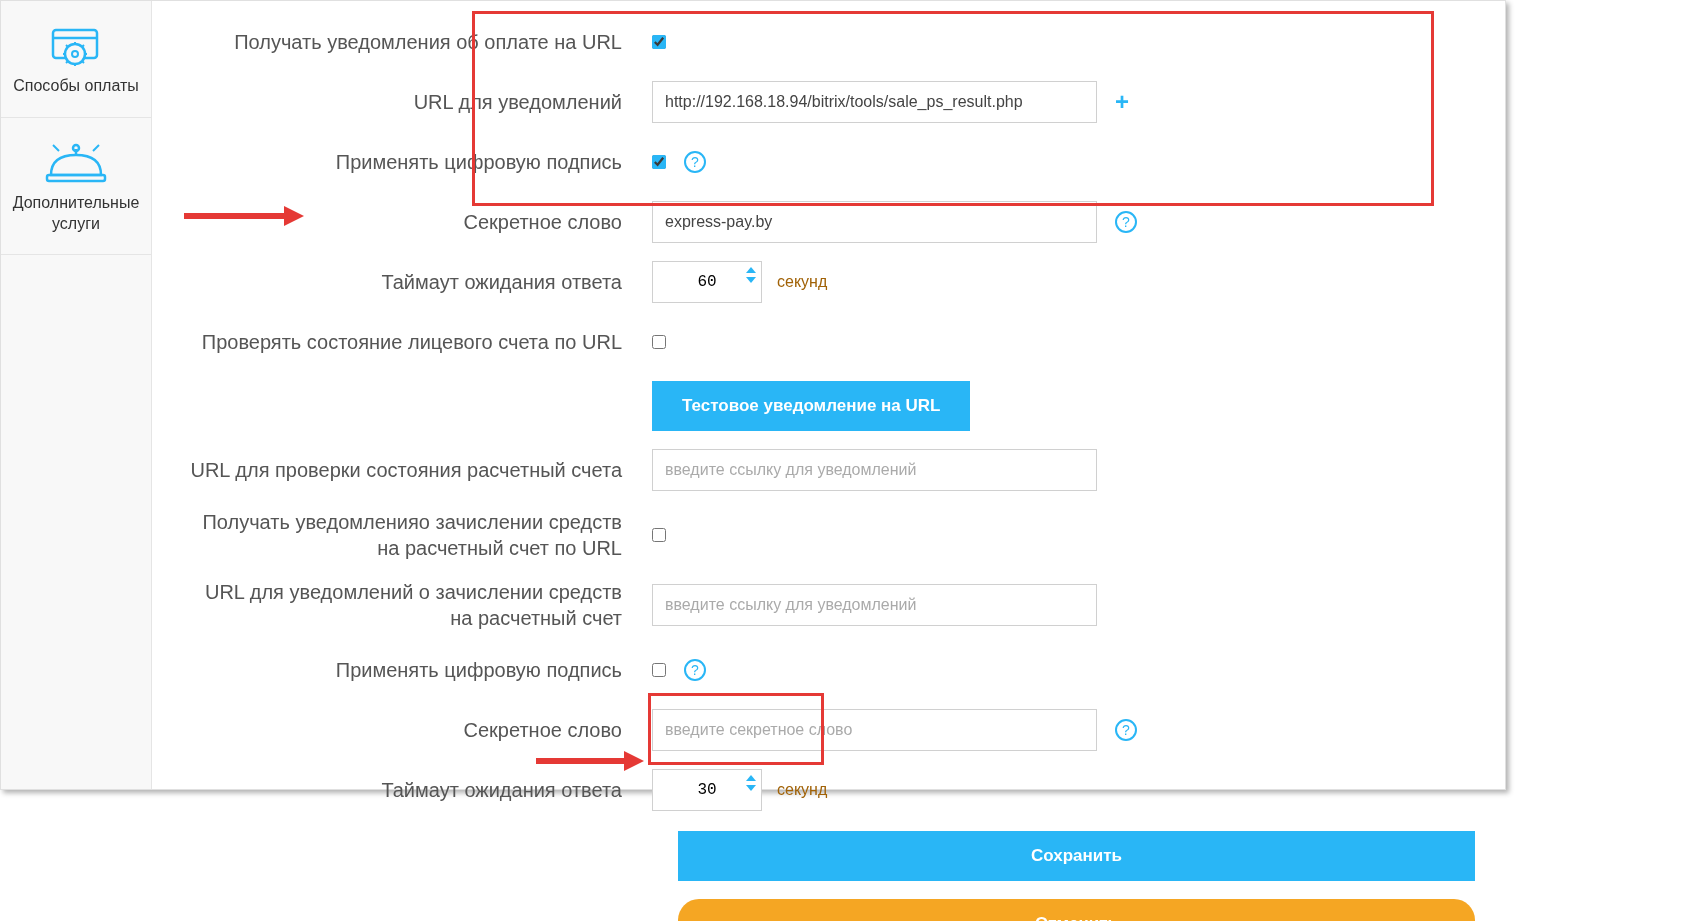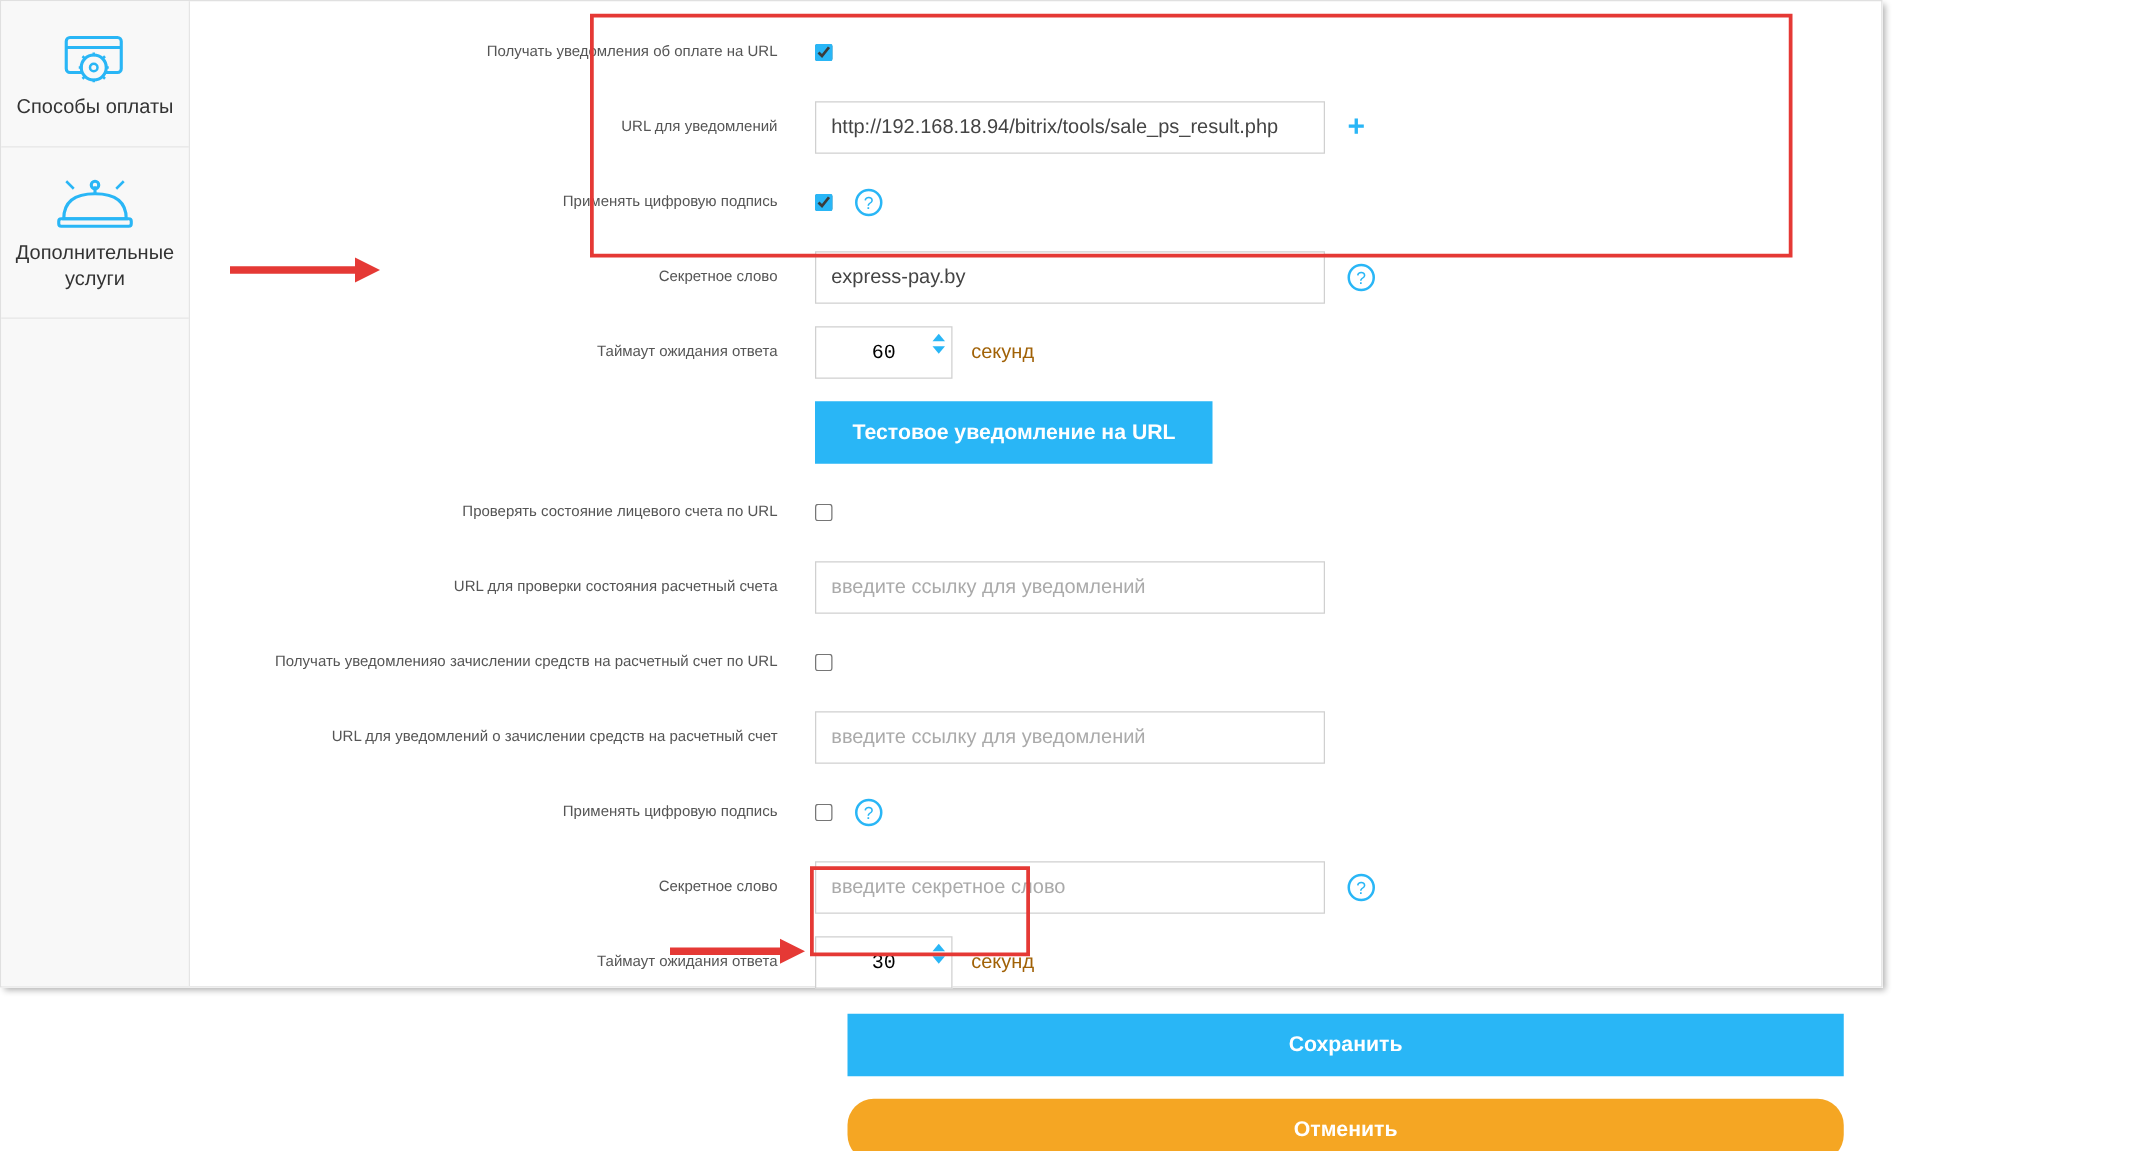--- a/index.html
+++ b/index.html
@@ -71,36 +71,36 @@
       display: flex;
       align-items: center;
       margin-bottom: 18px;
       min-height: 42px;
     }
     .form-label {
       width: 470px;
       text-align: right;
       padding-right: 30px;
       color: #555;
-      font-size: 12px;
+      font-size: 20px;
       line-height: 1.3;
     }
     .form-control-area {
       display: flex;
       align-items: center;
       flex: 1;
     }
     input[type="checkbox"].cb {
       width: 14px;
       height: 14px;
       accent-color: #29b6f6;
       cursor: pointer;
     }
     .text-input {
-      width: 408px;
+      width: 445px;
       height: 42px;
       border: 1px solid #d0d0d0;
       padding: 0 12px;
       font-size: 16px;
       color: #444;
       outline: none;
     }
     .text-input::placeholder { color: #aaa; }
     .num-input {
       width: 110px;
@@ -279,30 +279,30 @@
           <span class="num-spinners">
             <span class="spin spin-up"></span>
             <span class="spin spin-down"></span>
           </span>
         </span>
         <span class="unit-lbl">секунд</span>
       </div>
     </div>
 
     <div class="form-row">
+      <div class="form-label">Проверять состояние лицевого счета по URL</div>
+      <div class="form-control-area">
+        <input type="checkbox" class="cb" style="">
+      </div>
+    </div>
+
+    <div class="form-row">
       <div class="form-label"></div>
       <div class="form-control-area">
         <button class="btn btn-blue btn-test">Тестовое уведомление на URL</button>
-      </div>
-    </div>
-
-    <div class="form-row">
-      <div class="form-label">Проверять состояние лицевого счета по URL</div>
-      <div class="form-control-area">
-        <input type="checkbox" class="cb" style="">
       </div>
     </div>
 
     <div class="form-row">
       <div class="form-label">URL для проверки состояния расчетный счета</div>
       <div class="form-control-area">
         <input type="text" class="text-input" placeholder="введите ссылку для уведомлений" style="">
       </div>
     </div>
 

